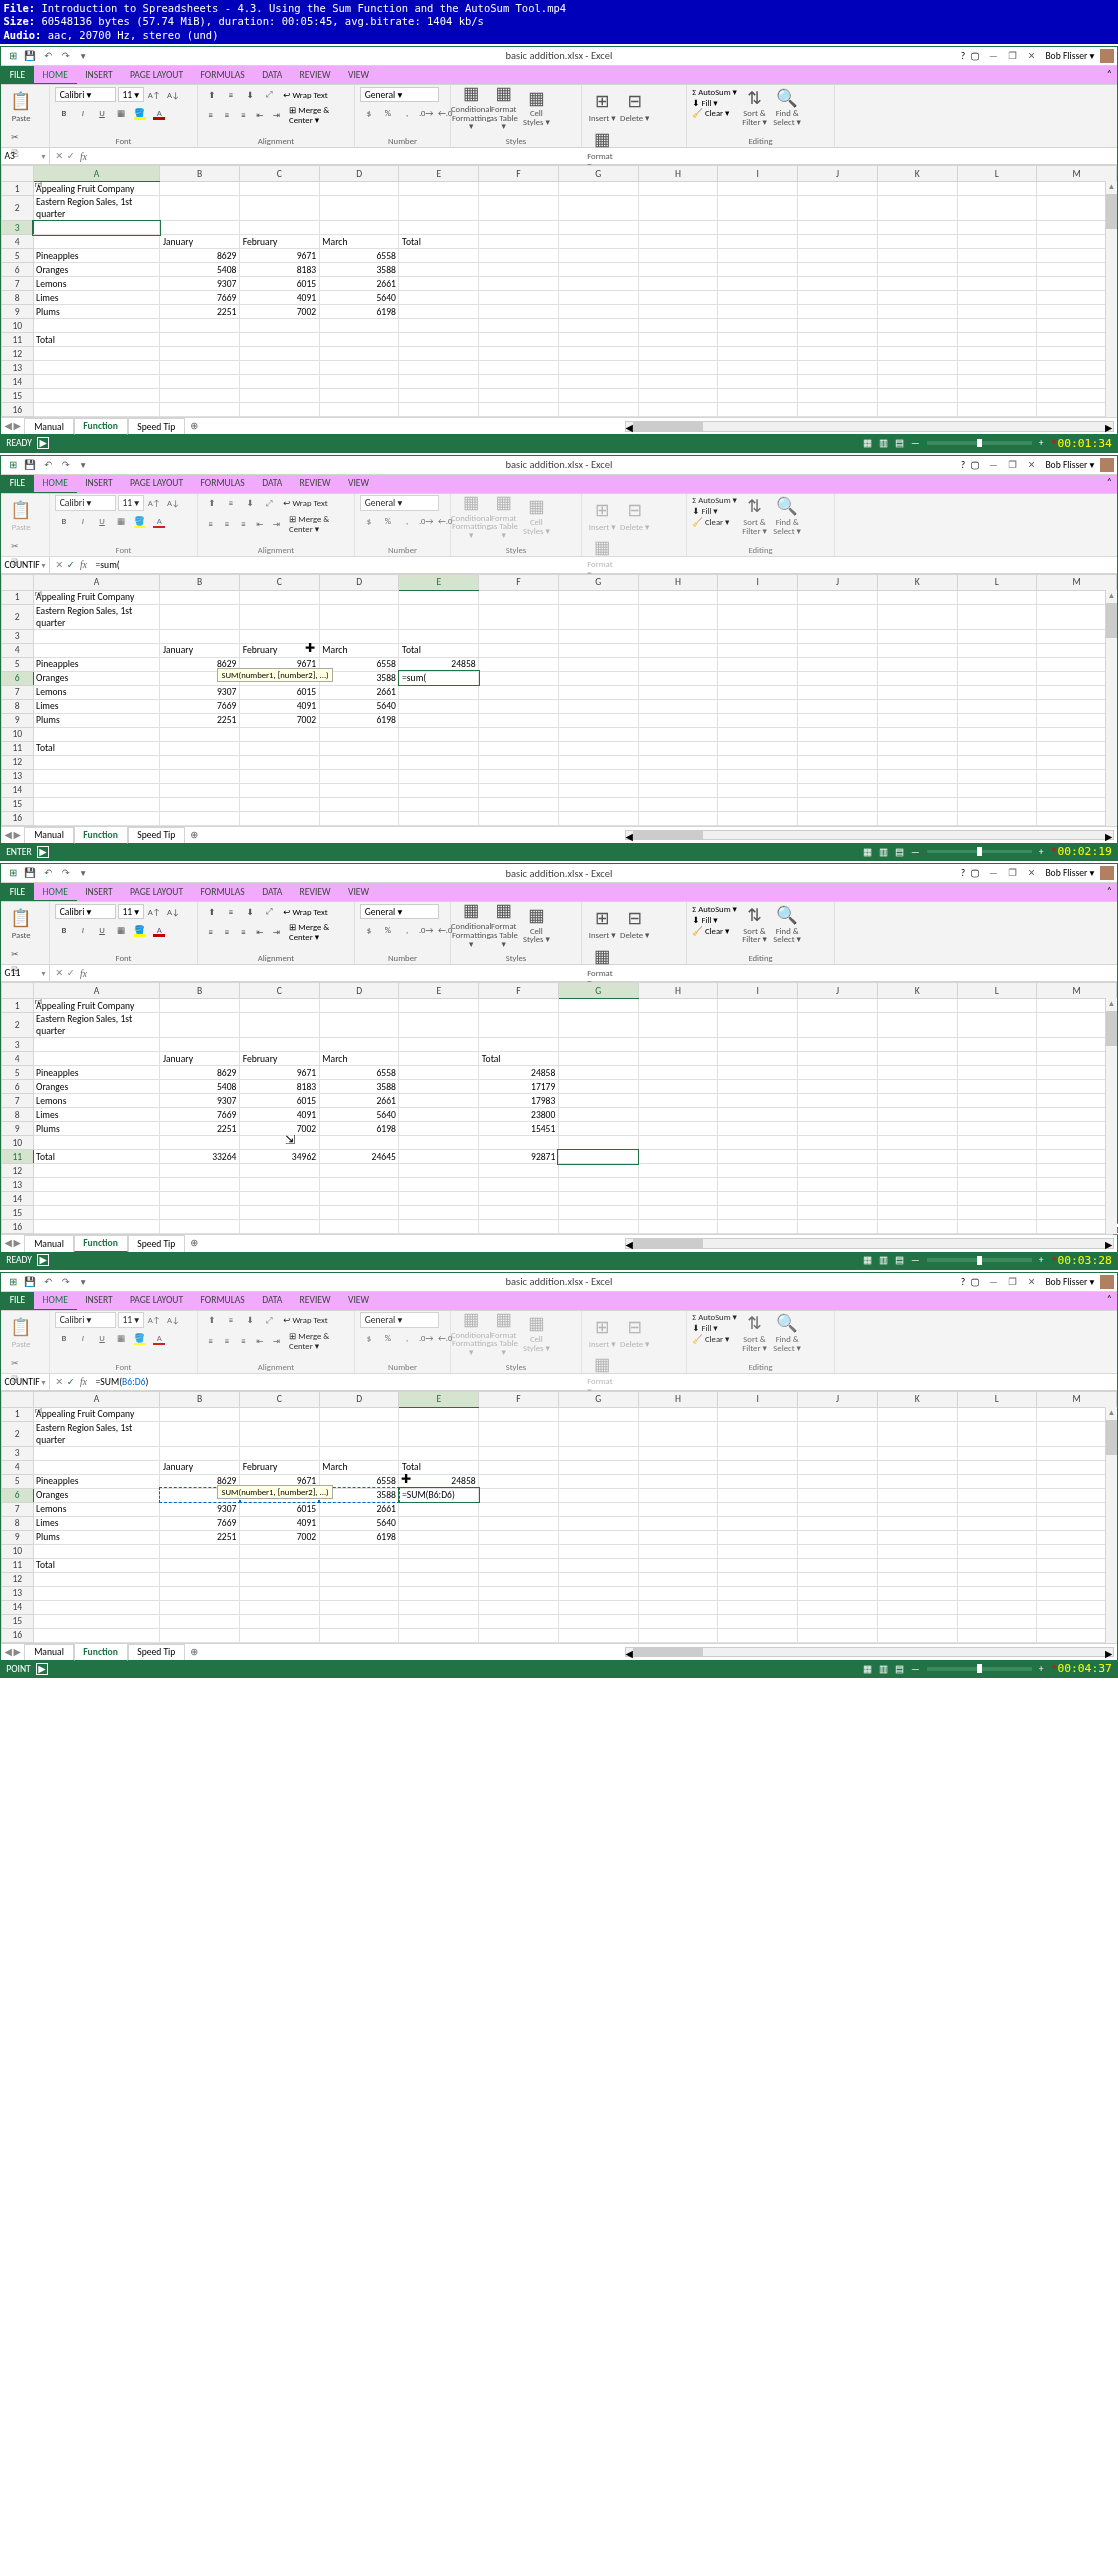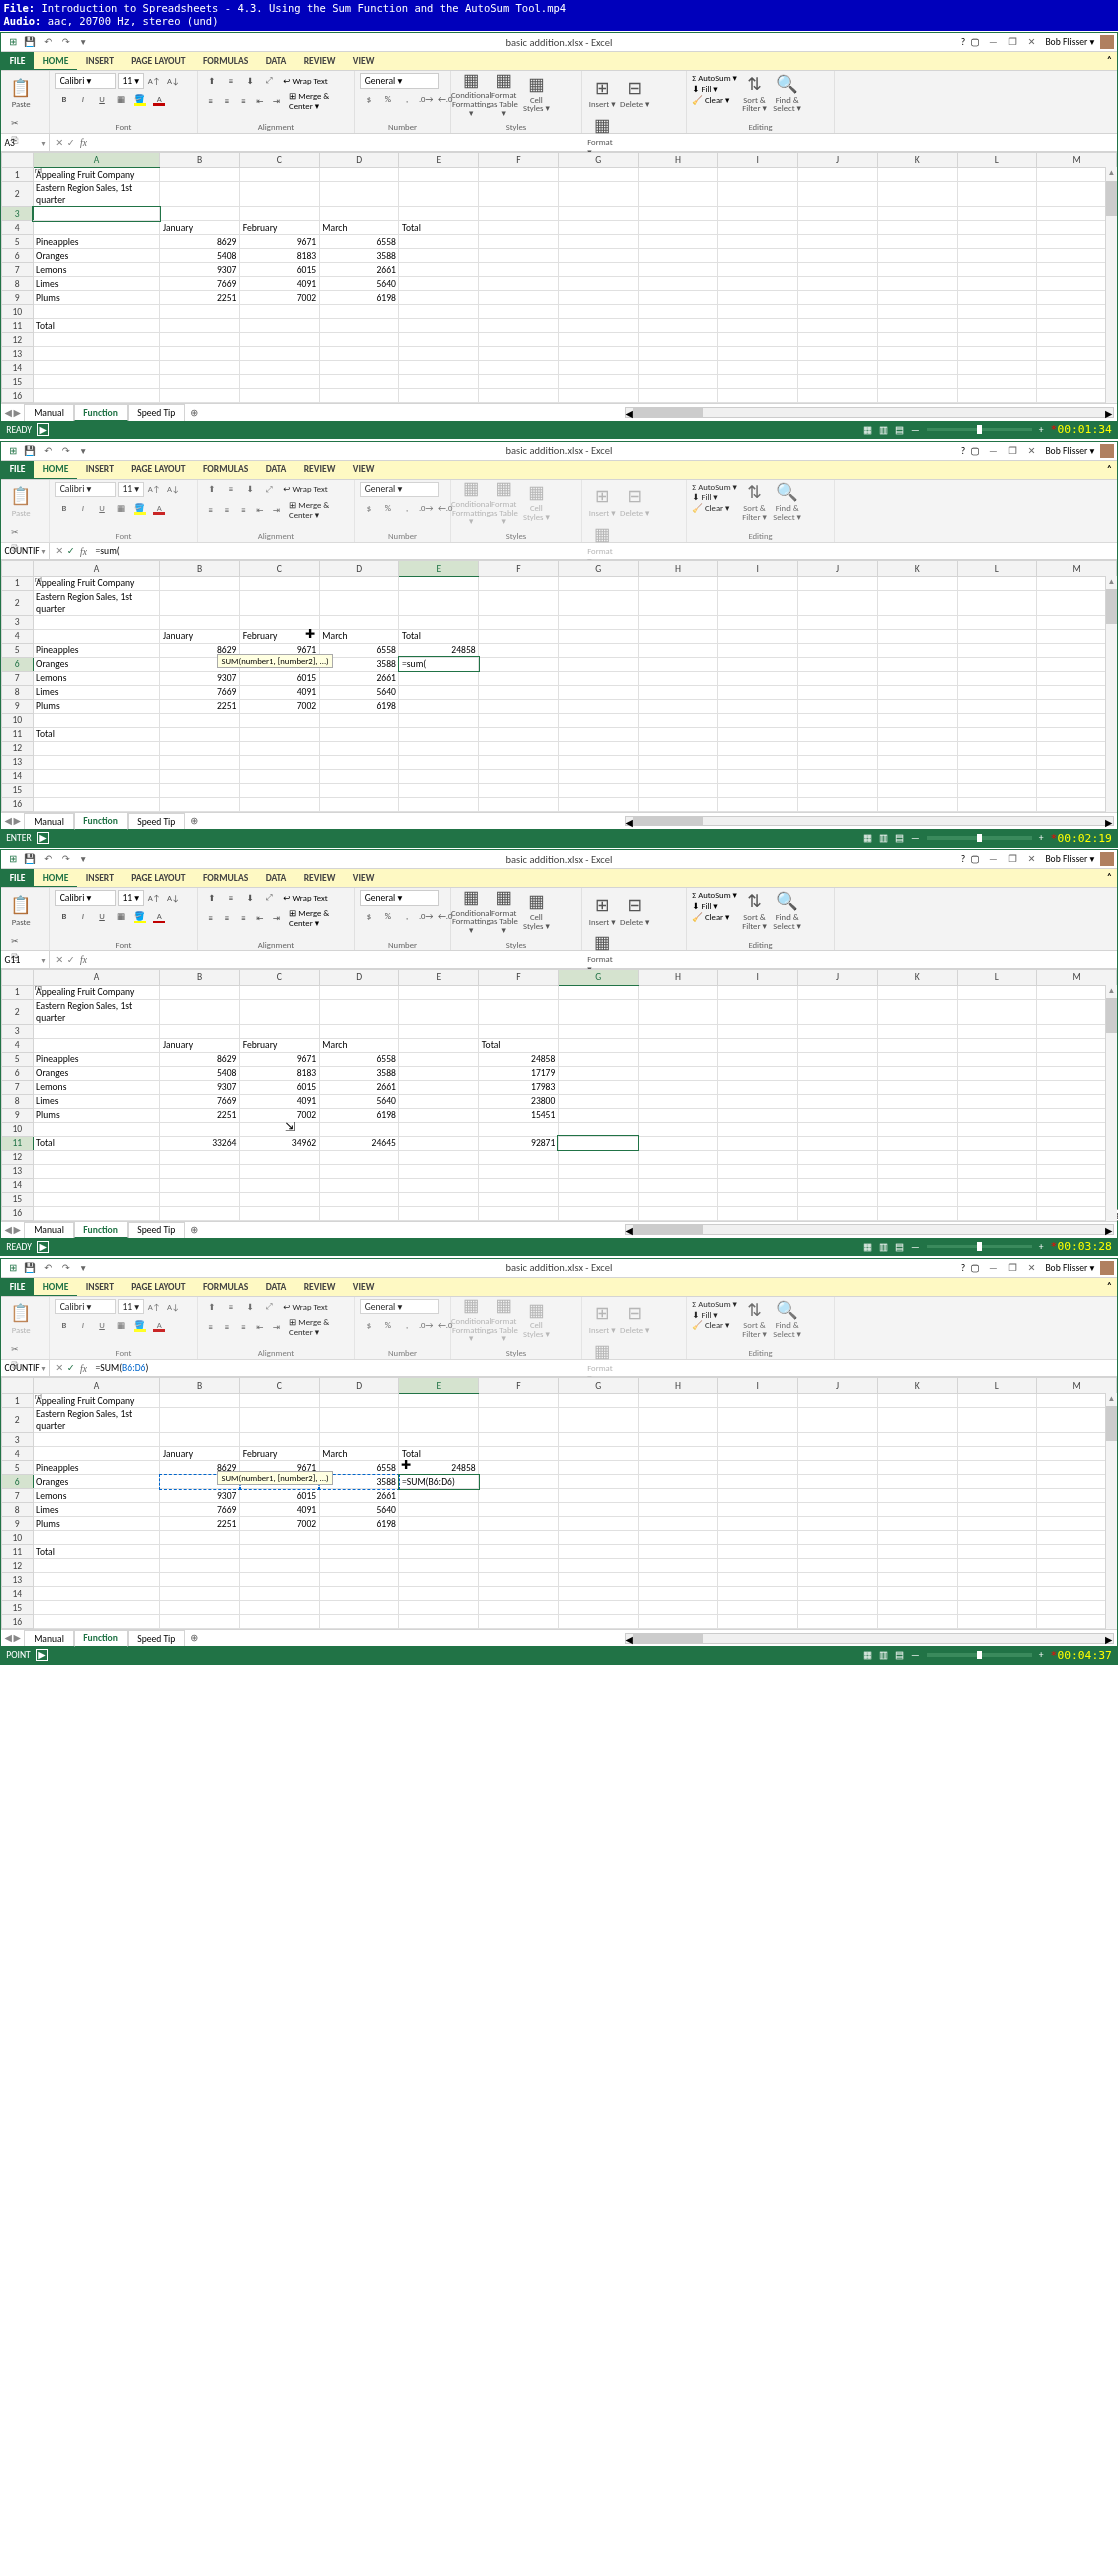--- a/index.html
+++ b/index.html
@@ -8,21 +8,21 @@
   .meta b { color: #fff; }
   .excel-window { border: 0.9px solid #217346; margin-top: 1.7px; position: relative; }
   .titlebar { background: #fff; height: 19px; display: flex; align-items: center; position: relative; border-bottom: 0.9px solid #d4d4d4; }
   .qat { display: flex; gap: 3.5px; padding: 0 5.2px; }
   .qat span { width: 14px; height: 14px; display: inline-flex; align-items: center; justify-content: center; color: #666; }
   .title-center { position: absolute; left: 50%; transform: translateX(-50%); color: #444; font-size: 10.5px; }
   .title-right { margin-left: auto; display: flex; align-items: center; gap: 5.2px; padding-right: 3.5px; font-size: 9.6px; }
   .win-btns { display: flex; gap: 1.7px; }
   .win-btns span { width: 17.4px; height: 15.7px; display: inline-flex; align-items: center; justify-content: center; color: #666; }
   .avatar { width: 14px; height: 14px; background: #b08060; }
-  .ribbon-tabs { background: #fef9c3; display: flex; height: 19px; border-bottom: 0.9px solid #d4d4d4; font-weight: bold; }
+  .ribbon-tabs { background: #f0abfc; display: flex; height: 19px; border-bottom: 0.9px solid #d4d4d4; }
   .ribbon-tabs .tab { padding: 2.6px 8.7px; font-size: 9.6px; text-transform: uppercase; color: #444; cursor: pointer; }
   .ribbon-tabs .tab.file { background: #217346; color: #fff; }
   .ribbon-tabs .tab.active { color: #217346; border-bottom: 1.7px solid #217346; }
   .ribbon-tabs .collapse { margin-left: auto; padding: 1.7px 5.2px; }
   .ribbon { background: #f3f3f3; height: 63px; display: flex; border-bottom: 0.9px solid #d4d4d4; font-size: 8.7px; }
   .ribbon.dim { opacity: 0.85; }
   .rgroup { border-right: 0.9px solid #e0e0e0; display: flex; flex-direction: column; padding: 1.7px 5.2px 0.9px; }
   .rgroup .body { flex: 1; display: flex; align-items: flex-start; gap: 2.6px; flex-wrap: wrap; }
   .rgroup .label { text-align: center; color: #666; font-size: 8.7px; padding-top: 0.9px; }
   .icon-btn { width: 17.4px; height: 15.7px; display: inline-flex; align-items: center; justify-content: center; color: #555; border: 0.9px solid transparent; }
@@ -76,20 +76,21 @@
   .vscroll .up, .vscroll .dn { height: 12.2px; text-align: center; color: #888; font-size: 7.9px; }
   .vscroll .thumb { background: #ccc; height: 35px; margin-top: 0.9px; }
   .fillhandle { position: absolute; right: -7.9px; bottom: -0.9px; width: 12.2px; height: 12.2px; border: 0.9px solid #888; background: #fff; font-size: 7.9px; display: flex; align-items: center; justify-content: center; }
   th.colA{width:70px}th.colB{width:44px}th.colC{width:44px}th.colD{width:44px}th.colE{width:44px}th.colF{width:44px}th.colG{width:44px}th.colH{width:44px}th.colI{width:44px}th.colJ{width:44px}th.colK{width:44px}th.colL{width:44px}th.colM{width:44px}
 </style>
 </head>
 <body>
 
 <div class="meta">
   <div><b>File:</b> <span>Introduction to Spreadsheets - 4.3. Using the Sum Function and the AutoSum Tool.mp4</span></div>
+  <div><b>Size:</b> <span>60548136 bytes (57.74 MiB), duration: 00:05:45, avg.bitrate: 1404 kb/s</span></div>
   <div><b>Audio:</b> <span>aac, 20700 Hz, stereo (und)</span></div>
 </div>
 
 <div id="frames">
   <div class="excel-window">
     <div class="titlebar">
       <div class="qat">
         <span style="color:#217346">⊞</span>
         <span>💾</span>
         <span>↶</span>

